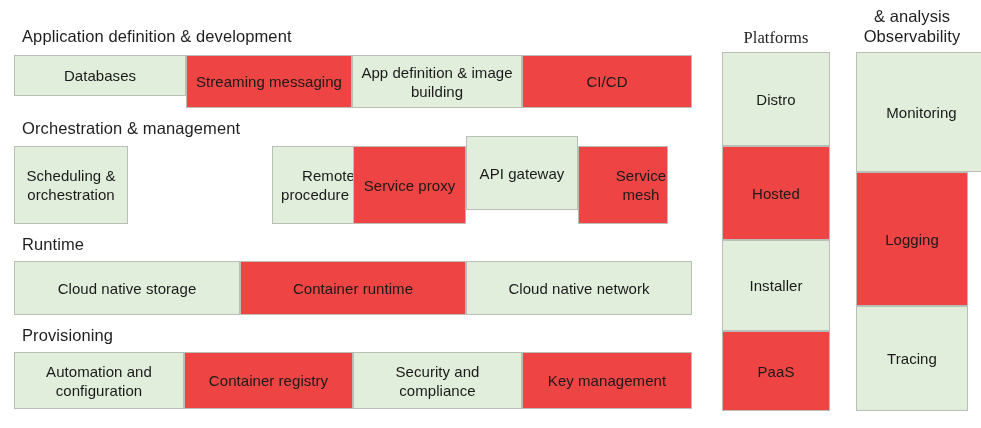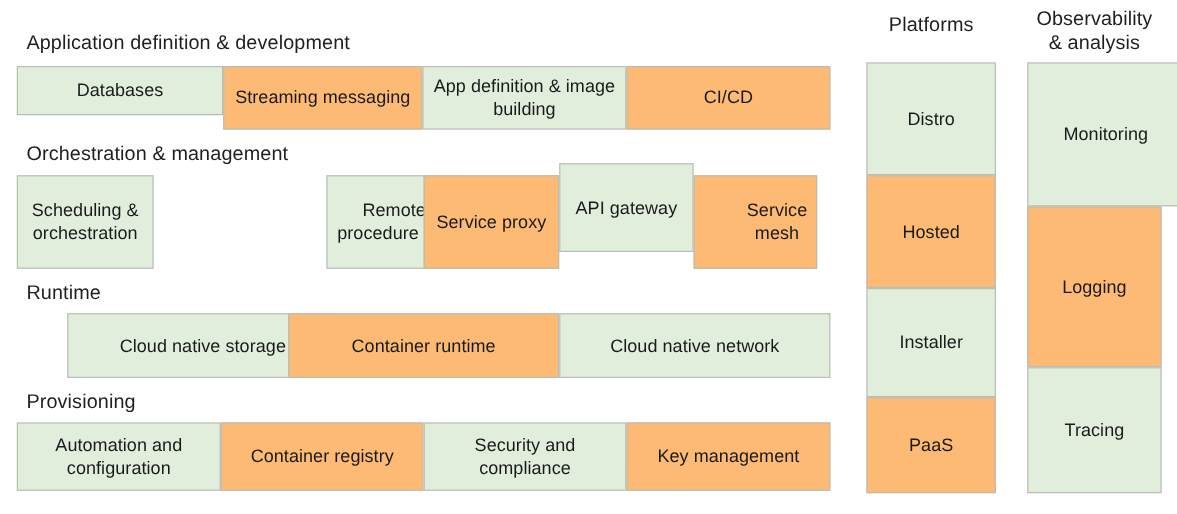--- a/index.html
+++ b/index.html
@@ -44,21 +44,21 @@
     align-items: center;
     justify-content: center;
     text-align: center;
     font-size: 15px;
     line-height: 19px;
     color: #1a1a1a;
     padding: 2px 4px;
     letter-spacing: 0.05px;
   }
   .cell.light  { background: #e2eedc; }
-  .cell.dark   { background: #fdba74; }
+  .cell.dark   { background: #ef4444; }
   .cell span { display: block; }
 </style>
 </head>
 <body>
 
 <div id="canvas">
 
   <div class="group-label" style="left:22px; top:26px;">Application definition &amp; development</div>
 
   <div class="cell light" style="left:14px; top:55px; width:172px; height:41px;">
@@ -81,27 +81,27 @@
   </div>
   <div class="cell light" style="left:240px; top:146px; width:113px; height:78px;margin-left:32px;">
     <span>Remote procedure call</span>
   </div>
   <div class="cell dark" style="left:353px; top:146px; width:113px; height:78px;">
     <span>Service proxy</span>
   </div>
   <div class="cell light" style="left:466px; top:136px; width:112px; height:74px;">
     <span>API gateway</span>
   </div>
-  <div class="cell dark" style="left:578px; top:146px; width:103px; height:78px;padding-left:40px;">
+  <div class="cell dark" style="left:578px; top:146px; width:90px; height:78px;padding-left:40px;">
     <span>Service mesh</span>
   </div>
 
   <div class="group-label" style="left:22px; top:234px;">Runtime</div>
 
-  <div class="cell light" style="left:14px; top:261px; width:226px; height:54px;margin-left:42px;">
+  <div class="cell light" style="left:14px; top:261px; width:226px; height:54px;">
     <span>Cloud native storage</span>
   </div>
   <div class="cell dark" style="left:240px; top:261px; width:226px; height:54px;">
     <span>Container runtime</span>
   </div>
   <div class="cell light" style="left:466px; top:261px; width:226px; height:54px;">
     <span>Cloud native network</span>
   </div>
 
   <div class="group-label" style="left:22px; top:325px;">Provisioning</div>
@@ -112,38 +112,38 @@
   <div class="cell dark" style="left:184px; top:352px; width:169px; height:57px;">
     <span>Container registry</span>
   </div>
   <div class="cell light" style="left:353px; top:352px; width:169px; height:57px;">
     <span>Security and compliance</span>
   </div>
   <div class="cell dark" style="left:522px; top:352px; width:170px; height:57px;">
     <span>Key management</span>
   </div>
 
-  <div class="col-title" style="left:722px; top:11px; width:108px;">Platforms</div>
+  <div class="col-title" style="left:722px; top:28px; width:108px;font-family:Liberation Serif, serif;">Platforms</div>
 
   <div class="cell light" style="left:722px; top:52px; width:108px; height:94px;">
     <span>Distro</span>
   </div>
   <div class="cell dark" style="left:722px; top:146px; width:108px; height:94px;">
     <span>Hosted</span>
   </div>
   <div class="cell light" style="left:722px; top:240px; width:108px; height:91px;">
     <span>Installer</span>
   </div>
   <div class="cell dark" style="left:722px; top:331px; width:108px; height:80px;">
     <span>PaaS</span>
   </div>
 
   <div class="col-title" style="left:856px; top:6px; width:112px;">
+    <div>&amp; analysis</div>
     <div>Observability</div>
-    <div>&amp; analysis</div>
   </div>
 
   <div class="cell light" style="left:856px; top:52px; width:131px; height:120px;">
     <span>Monitoring</span>
   </div>
   <div class="cell dark" style="left:856px; top:172px; width:112px; height:134px;">
     <span>Logging</span>
   </div>
   <div class="cell light" style="left:856px; top:306px; width:112px; height:105px;">
     <span>Tracing</span>

